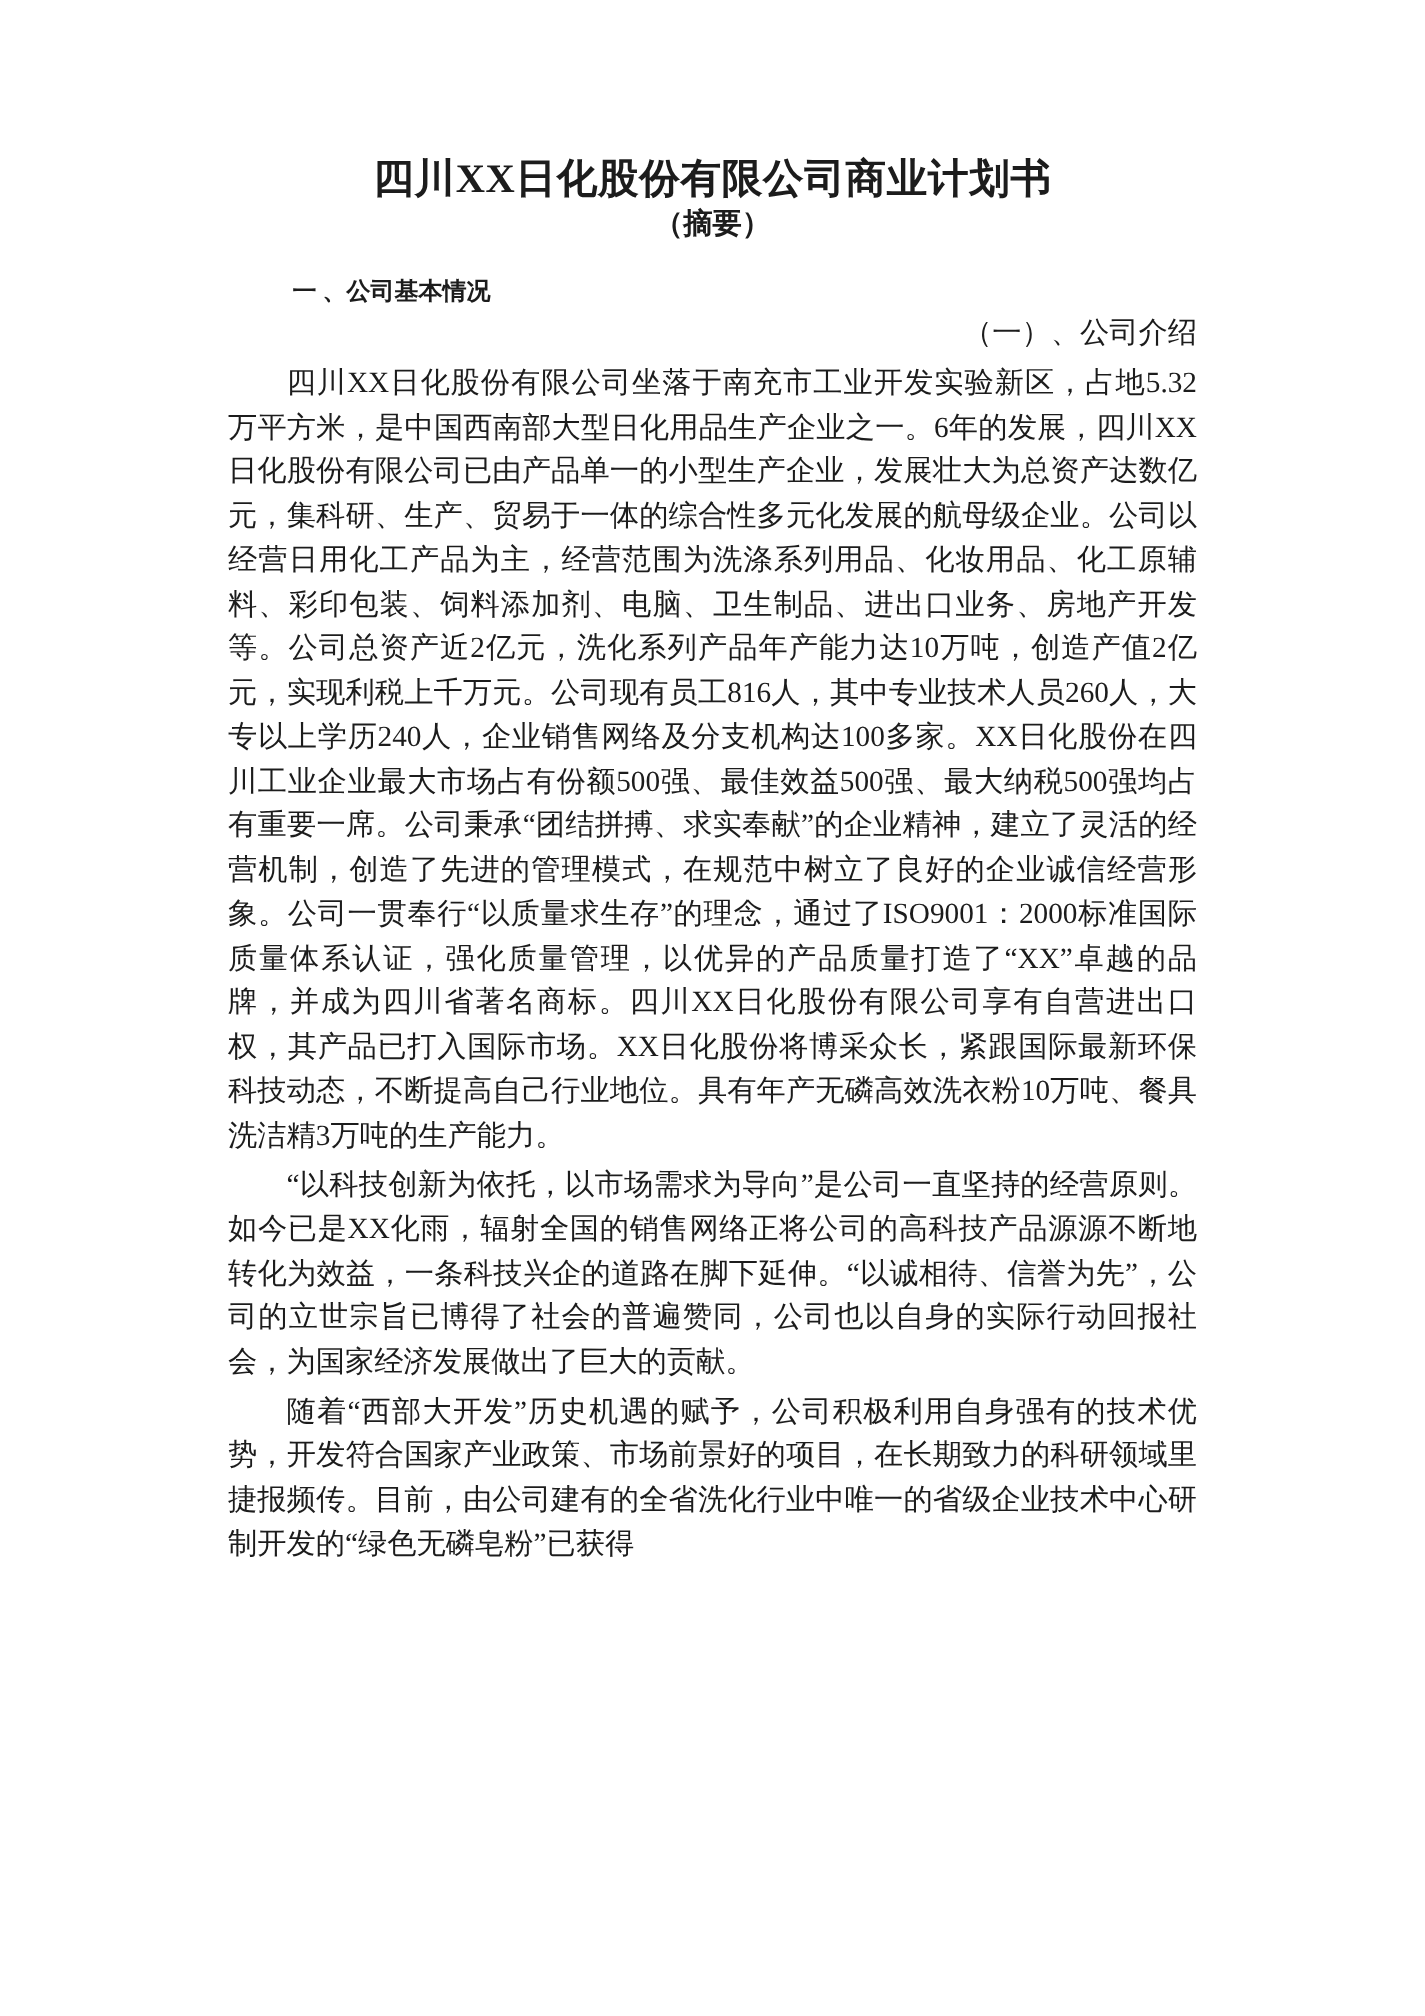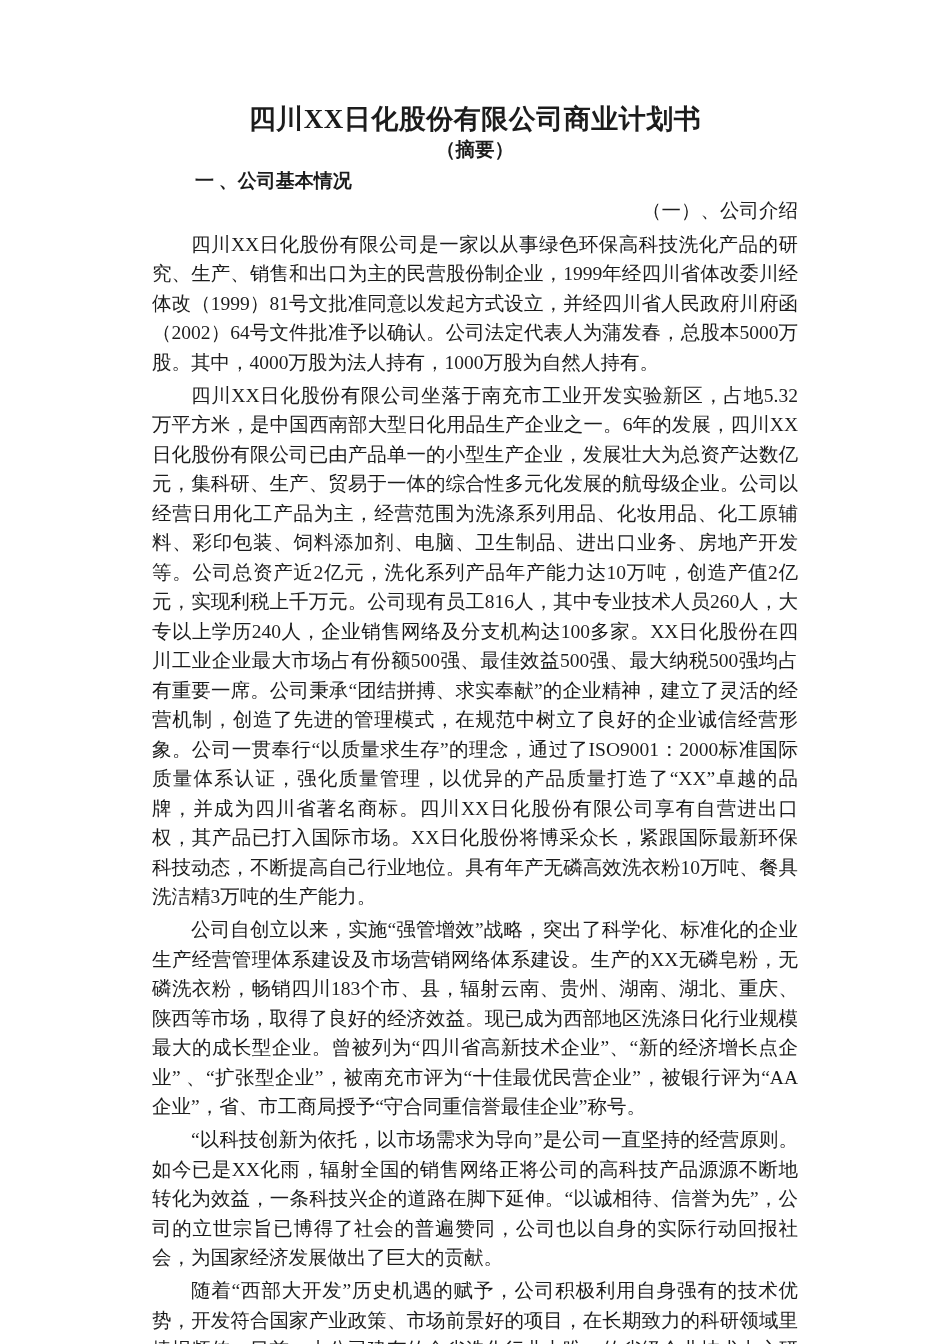--- a/index.html
+++ b/index.html
@@ -28,23 +28,23 @@
     letter-spacing: 0.5px;
   }
   .doc-subtitle {
     margin: 0 0 0 0;
     font-size: 19.5px;
     font-weight: bold;
     text-align: center;
     line-height: 1.35;
   }
   .section-heading {
-    margin: 4px 0 1px 0;
+    margin: 20px 0 1px 0;
     padding-left: 43px;
-    font-size: 19px;
+    font-size: 16px;
     font-weight: bold;
     line-height: 1.45;
   }
   .section-subheading {
     margin: 0;
     padding-left: 74px;
     font-size: 19.5px;
     font-weight: normal;
     line-height: 1.55;
     text-align: right;
@@ -64,20 +64,18 @@
 
   <h1 class="doc-title">四川XX日化股份有限公司商业计划书</h1>
 
   <h2 class="doc-subtitle">（摘要）</h2>
 
   <h3 class="section-heading">一 、公司基本情况</h3>
 
   <div class="section-subheading">（一）、公司介绍</div>
 
   <div class="body-text">
-    <p>四川XX日化股份有限公司是一家以从事绿色环保高科技洗化产品的研究、生产、销售和出口为主的民营股份制企业，1999年经四川省体改委川经体改（1999）81号文批准同意以发起方式设立，并经四川省人民政府川府函（2002）64号文件批准予以确认。公司法定代表人为蒲发春，总股本5000万股。其中，4000万股为法人持有，1000万股为自然人持有。</p>
     <p>四川XX日化股份有限公司坐落于南充市工业开发实验新区，占地5.32万平方米，是中国西南部大型日化用品生产企业之一。6年的发展，四川XX日化股份有限公司已由产品单一的小型生产企业，发展壮大为总资产达数亿元，集科研、生产、贸易于一体的综合性多元化发展的航母级企业。公司以经营日用化工产品为主，经营范围为洗涤系列用品、化妆用品、化工原辅料、彩印包装、饲料添加剂、电脑、卫生制品、进出口业务、房地产开发等。公司总资产近2亿元，洗化系列产品年产能力达10万吨，创造产值2亿元，实现利税上千万元。公司现有员工816人，其中专业技术人员260人，大专以上学历240人，企业销售网络及分支机构达100多家。XX日化股份在四川工业企业最大市场占有份额500强、最佳效益500强、最大纳税500强均占有重要一席。公司秉承“团结拼搏、求实奉献”的企业精神，建立了灵活的经营机制，创造了先进的管理模式，在规范中树立了良好的企业诚信经营形象。公司一贯奉行“以质量求生存”的理念，通过了ISO9001：2000标准国际质量体系认证，强化质量管理，以优异的产品质量打造了“XX”卓越的品牌，并成为四川省著名商标。四川XX日化股份有限公司享有自营进出口权，其产品已打入国际市场。XX日化股份将博采众长，紧跟国际最新环保科技动态，不断提高自己行业地位。具有年产无磷高效洗衣粉10万吨、餐具洗洁精3万吨的生产能力。</p>
-    <p>公司自创立以来，实施“强管增效”战略，突出了科学化、标准化的企业生产经营管理体系建设及市场营销网络体系建设。生产的XX无磷皂粉，无磷洗衣粉，畅销四川183个市、县，辐射云南、贵州、湖南、湖北、重庆、陕西等市场，取得了良好的经济效益。现已成为西部地区洗涤日化行业规模最大的成长型企业。曾被列为“四川省高新技术企业”、“新的经济增长点企业” 、“扩张型企业”，被南充市评为“十佳最优民营企业”，被银行评为“AA企业”，省、市工商局授予“守合同重信誉最佳企业”称号。</p>
     <p>“以科技创新为依托，以市场需求为导向”是公司一直坚持的经营原则。如今已是XX化雨，辐射全国的销售网络正将公司的高科技产品源源不断地转化为效益，一条科技兴企的道路在脚下延伸。“以诚相待、信誉为先”，公司的立世宗旨已博得了社会的普遍赞同，公司也以自身的实际行动回报社会，为国家经济发展做出了巨大的贡献。</p>
     <p>随着“西部大开发”历史机遇的赋予，公司积极利用自身强有的技术优势，开发符合国家产业政策、市场前景好的项目，在长期致力的科研领域里捷报频传。目前，由公司建有的全省洗化行业中唯一的省级企业技术中心研制开发的“绿色无磷皂粉”已获得</p>
   </div>
 
 </div>
 
 </body></html>

